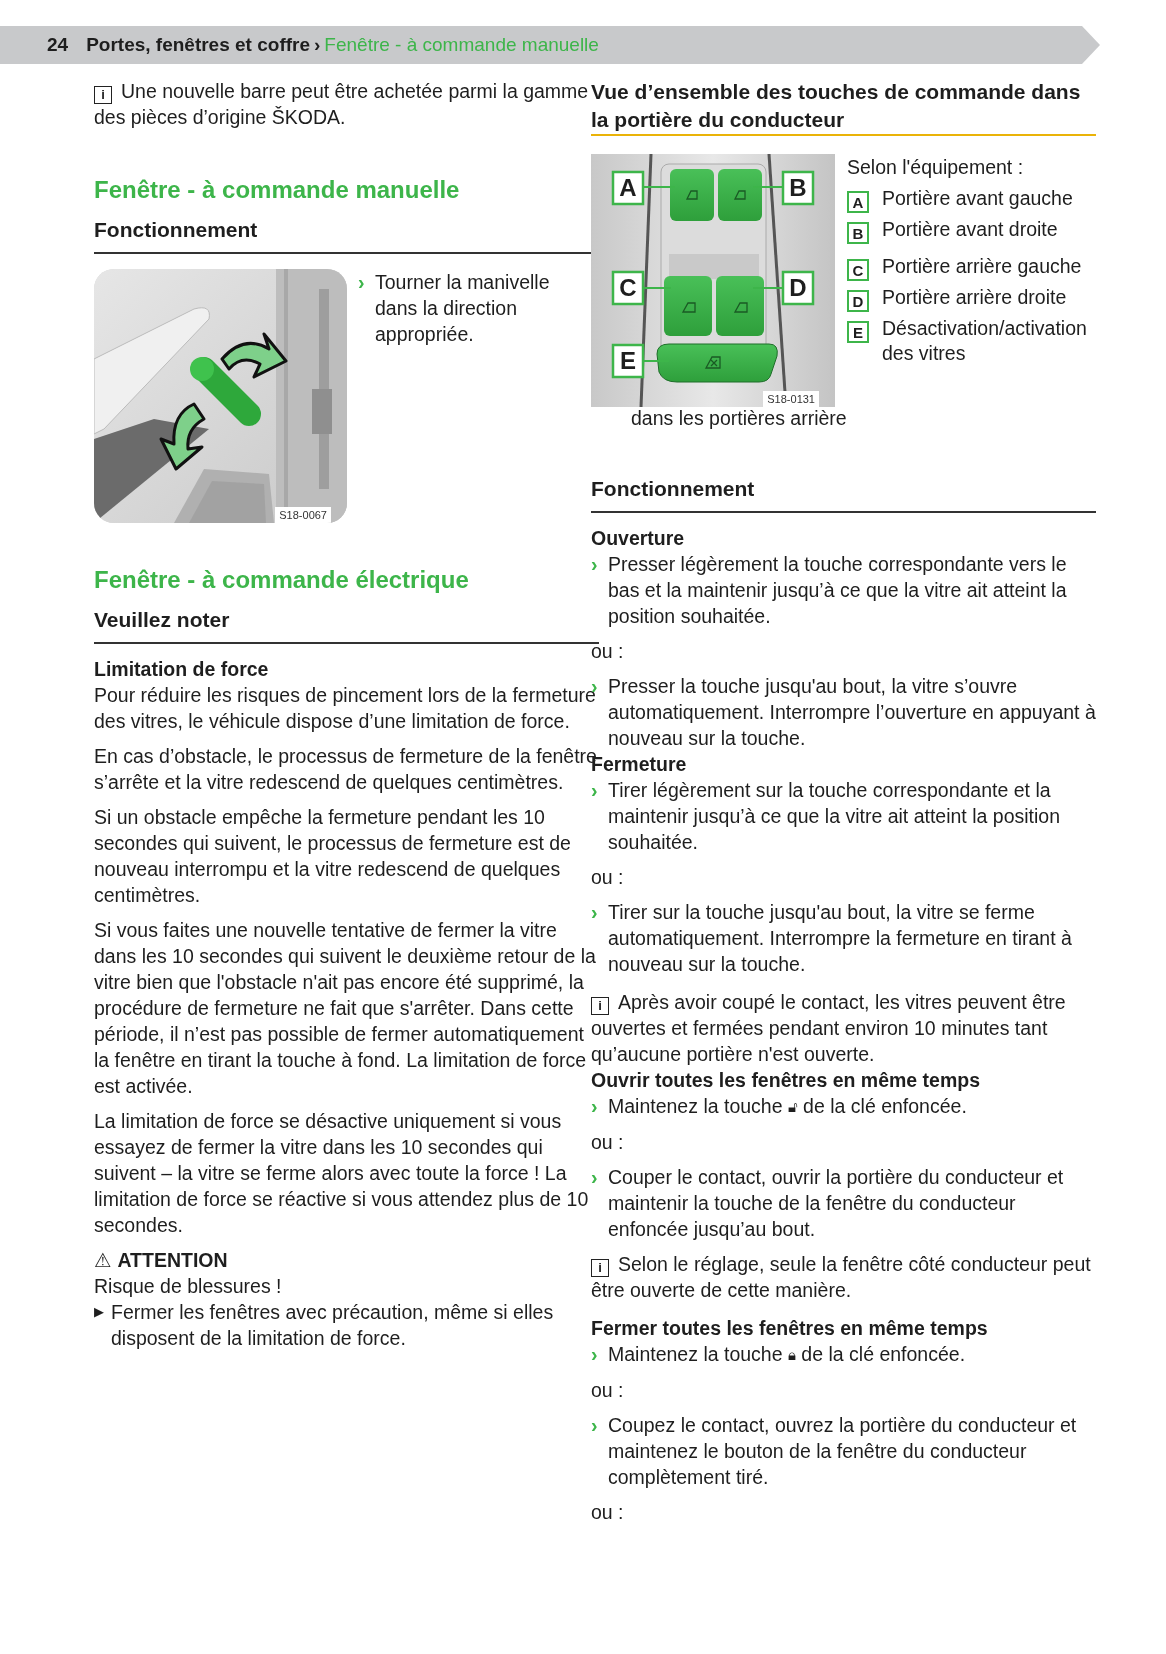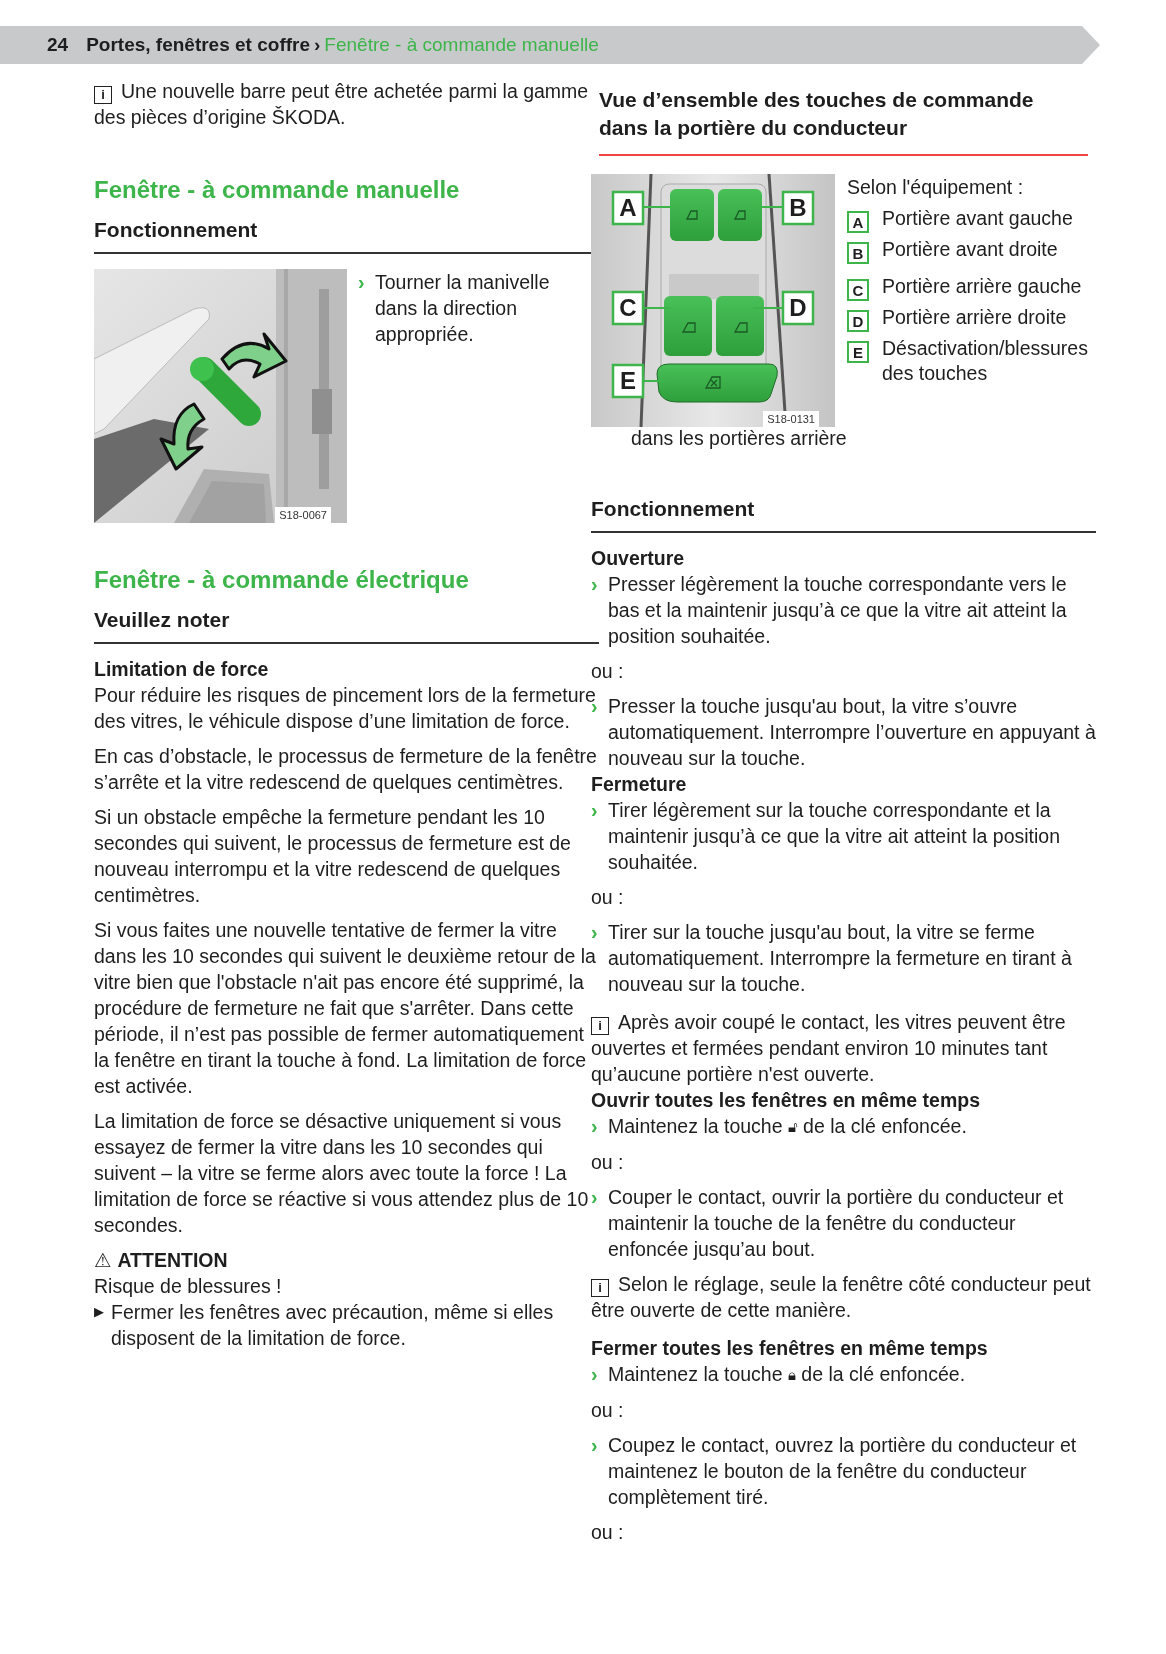--- a/index.html
+++ b/index.html
@@ -18,22 +18,22 @@
   .col { position: absolute; top: 78px; }
   .col-left { left: 47px; width: 505px; margin-left: 47px; }
   .col-right { left: 591px; width: 505px; }
 
   p { margin: 0; font-size: 19.5px; line-height: 26px; }
   .gap { margin-top: 9px; }
 
   .green-title { color: #3db54a; font-weight: bold; font-size: 24px; line-height: 30px; margin: 0; }
   .sub-title { font-weight: bold; font-size: 21px; line-height: 28px; padding-bottom: 8px;
                border-bottom: 2px solid #333; margin: 0; }
-  .sub-title-2 { font-weight: bold; font-size: 21px; line-height: 29px; padding-bottom: 12px;
-                 border-bottom: 2px solid #ef4444; margin: 8px; }
+  .sub-title-2 { font-weight: bold; font-size: 21px; line-height: 29px; padding-bottom: 0;
+                 border-bottom: 2px solid #eab308; margin: 0; }
   .bold-head { font-weight: bold; font-size: 19.5px; line-height: 26px; margin: 0; }
 
   .info-box { display: inline-block; width: 16px; height: 16px; border: 1.5px solid #222;
               font-size: 13px; line-height: 16px; text-align: center; font-weight: bold;
               margin-right: 9px; vertical-align: -1px; box-sizing: content-box; }
 
   .step { position: relative; padding-left: 17px; font-size: 19.5px; line-height: 26px; }
   .step .chev { position: absolute; left: 0; top: 0; color: #3db54a; font-weight: bold; }
   .warn-step { position: relative; padding-left: 17px; font-size: 19.5px; line-height: 26px; }
   .warn-step .tri { position: absolute; left: 0; top: 0; font-size: 13px; }
@@ -55,21 +55,21 @@
   <span class="pnum">24</span><span class="chap">Portes, fenêtres et coffre</span><span class="sep">›</span><span class="cur">Fenêtre - à commande manuelle</span>
 </div>
 
 <div class="col col-left">
   <p><span class="info-box">i</span><span>Une nouvelle barre peut être achetée parmi la gamme des pièces d’origine ŠKODA.</span></p>
 
   <h2 class="green-title" style="margin-top:45px;">Fenêtre - à commande manuelle</h2>
   <h3 class="sub-title" style="margin-top:11px;">Fonctionnement</h3>
 
   <div style="display:flex; margin-top:15px;">
-    <div class="fig" style="width:253px; height:254px; background:#d9d9d9;">
+    <div class="fig" style="width:253px; height:254px; background:#d9d9d9;border-radius:20px;">
       <svg width="253" height="254" viewBox="0 0 253 254">
         <defs>
           <linearGradient id="bgL" x1="0" y1="0" x2="1" y2="1">
             <stop offset="0" stop-color="#e6e6e6"></stop>
               <stop offset="1" stop-color="#c9c9c9"></stop>
           </linearGradient>
         </defs>
         <rect x="0" y="0" width="253" height="254" fill="url(#bgL)"></rect>
         <rect x="182" y="0" width="71" height="254" fill="#bdbdbd"></rect>
         <rect x="190" y="0" width="4" height="254" fill="#a8a8a8"></rect>
@@ -178,21 +178,21 @@
       <div class="legend-row" style="margin-top:10px;">
           <span class="legend-key">C</span>
           <span>Portière arrière gauche</span>
         </div>
       <div class="legend-row" style="margin-top:4px;">
           <span class="legend-key">D</span>
           <span>Portière arrière droite</span>
         </div>
       <div class="legend-row" style="margin-top:4px;">
           <span class="legend-key">E</span>
-          <span>Désactivation/blessures des touches</span>
+          <span>Désactivation/activation des vitres</span>
         </div>
     </div>
   </div>
   <p style="margin-left:40px; margin-top:-2px;">dans les portières arrière</p>
 
   <h3 class="sub-title" style="margin-top:44px;">Fonctionnement</h3>
 
   <p class="bold-head" style="margin-top:12px;">Ouverture</p>
   <div class="step"><span class="chev">›</span><span>Presser légèrement la touche correspondante vers le bas et la maintenir jusqu’à ce que la vitre ait atteint la position souhaitée.</span></div>
   <p class="gap">ou :</p>

